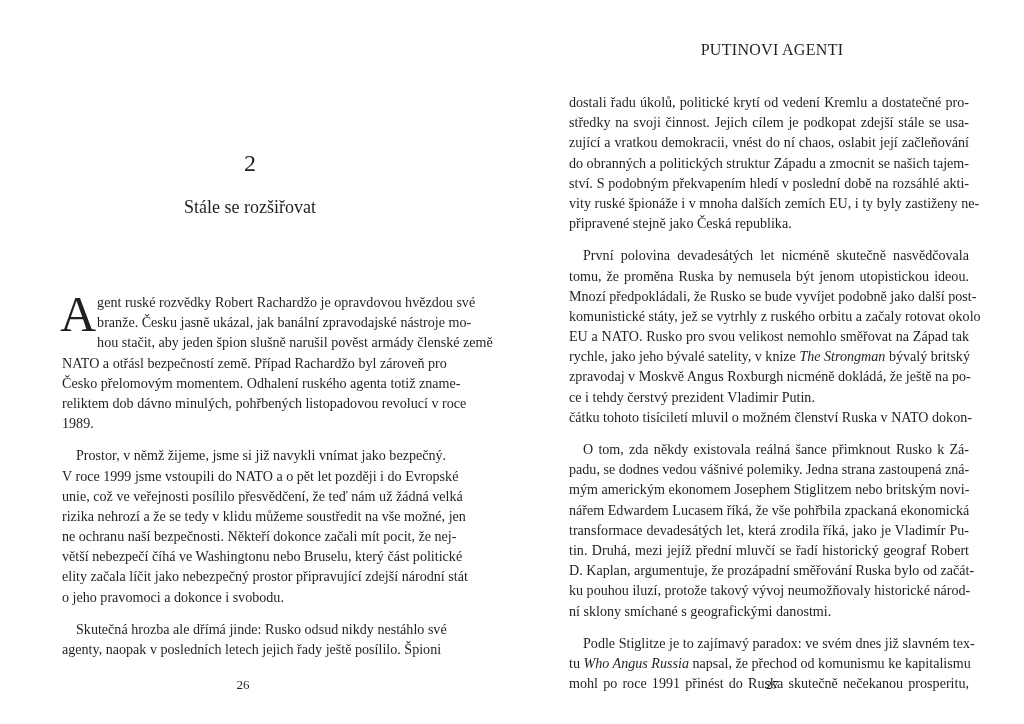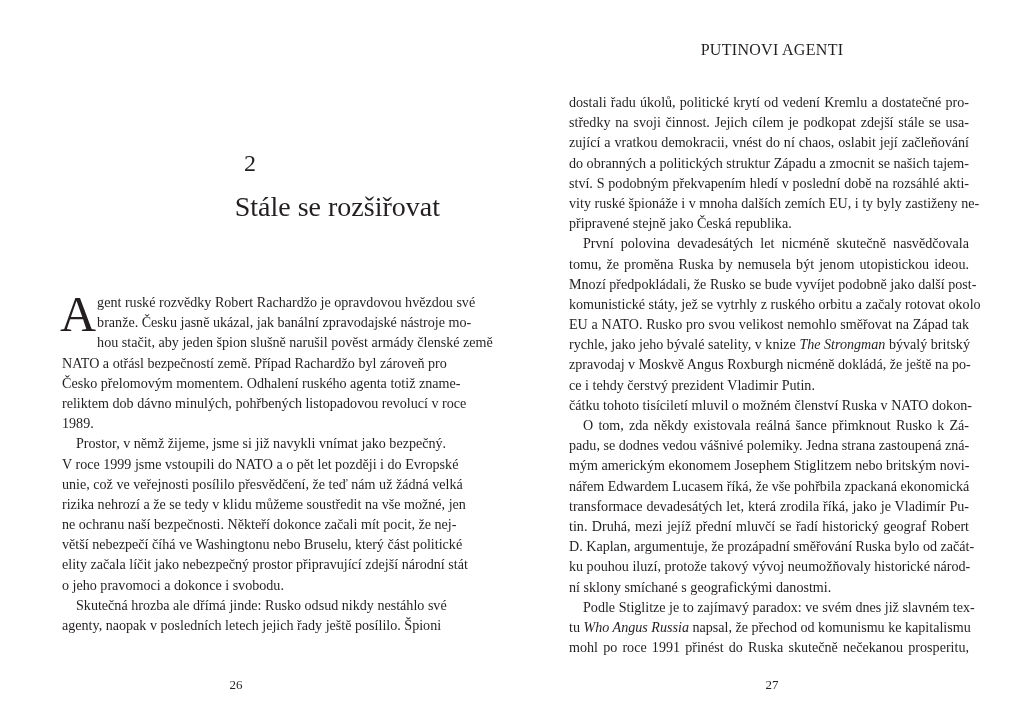--- a/index.html
+++ b/index.html
@@ -31,22 +31,22 @@
       top: 149px;
       text-align: center;
       font-size: 24px;
       line-height: 28px;
     }
     .chapter-title {
       position: absolute;
       left: 60px;
       width: 380px;
       top: 193px;
-      text-align: right;
-      font-size: 28px;
+      text-align: center;
+      font-size: 18px;
       line-height: 28px;
     }
     .running-head {
       position: absolute;
       left: 50px;
       width: 420px;
       top: 42px;
       text-align: center;
       font-size: 16px;
       letter-spacing: 0.3px;
@@ -75,39 +75,40 @@
       text-align: justify;
       text-align-last: justify;
       height: 20.2px;
       font-family: Liberation Serif, serif;
     }
     .line.last {
       text-align-last: left;
     }
     .line.indent {
       text-indent: 14px;
+      margin-top: 12px;
     }
     .dropcap {
       float: left;
       font-size: 50px;
       line-height: 38px;
       height: 38px;
       margin-top: 3px;
       margin-right: 1px;
       margin-left: -2px;
     }
     .page-number {
       position: absolute;
       top: 677px;
       font-size: 13px;
       line-height: 16px;
       text-align: center;
       width: 60px;
     }
-    .page-left .page-number { left: 206px; font-family: Liberation Serif, serif; }
+    .page-left .page-number { left: 213px; font-family: Liberation Serif, serif; }
     .page-right .page-number { left: 230px; }
     em { font-style: italic; }
   </style>
 </head>
 <body>
 
 <div class="page page-left">
   <div class="chapter-number">2</div>
   <div class="chapter-title">Stále se rozšiřovat</div>
 

